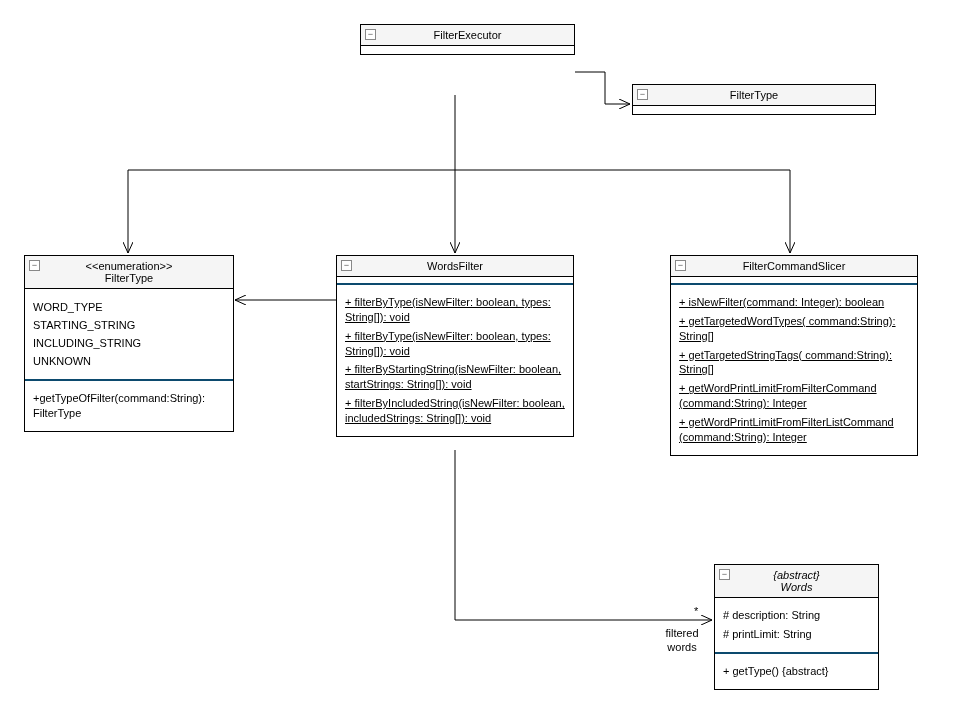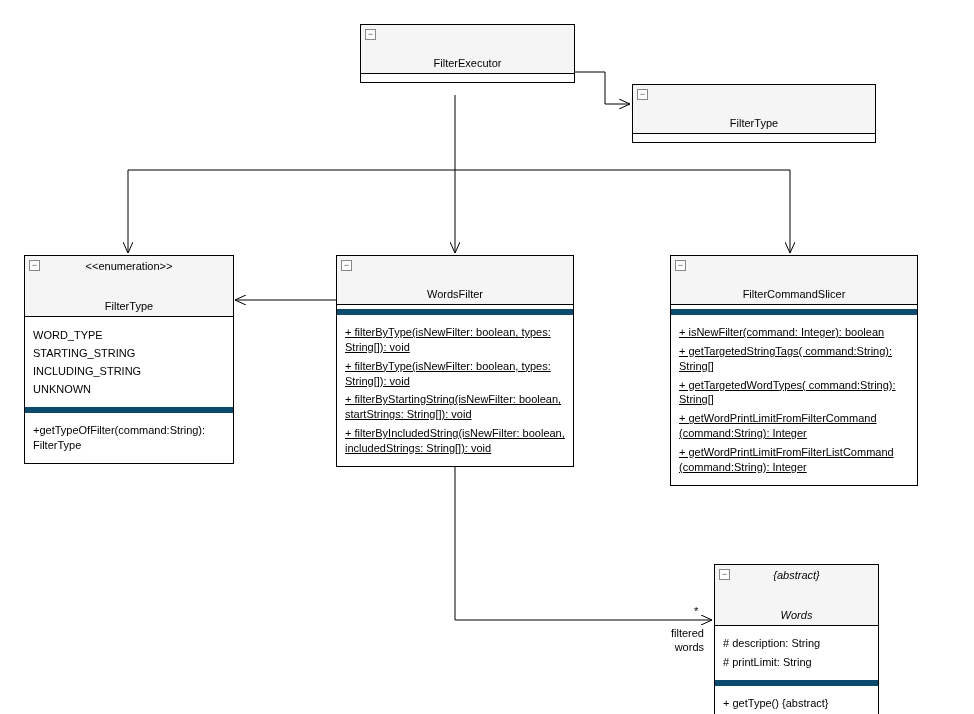--- a/index.html
+++ b/index.html
@@ -19,39 +19,39 @@
     background: #fff;
   }
   .uml-header {
     background: #f5f5f5;
     border-bottom: 1px solid #000;
     padding: 4px 6px;
     position: relative;
     text-align: center;
   }
   .uml-section {
-    border-bottom: 6px solid #0c4a6e;
+    border-bottom: 2px solid #0c4a6e;
     padding: 6px 8px;
   }
   .uml-section:last-child { border-bottom: none; }
   .uml-section.thin { padding: 2px 8px; height: 8px; }
   .collapse-icon {
     position: absolute;
     left: 4px;
     top: 4px;
     width: 11px;
     height: 11px;
     border: 1px solid #888;
     background: #fff;
     font-size: 9px;
     line-height: 9px;
     text-align: center;
     color: #555;
   }
-  .title { display: block; margin-top: 28px; }
+  .title { display: block; }
   .stereotype { display: block; font-style: normal; }
   .abstract { font-style: italic; }
   .member {
     text-decoration: underline;
     display: block;
     margin: 4px 0;
     text-align: left;
     line-height: 1.35;
   }
   .member.plain { text-decoration: none; }
@@ -148,22 +148,22 @@
 </div>
 
 <div class="uml-class" style="left:670px; top:255px; width:248px;">
   <div class="uml-header">
     <span class="collapse-icon">−</span>
     <span class="title">FilterCommandSlicer</span>
   </div>
   <div class="uml-section thin"></div>
   <div class="uml-section">
     <span class="member">+ isNewFilter(command: Integer): boolean</span>
+    <span class="member">+ getTargetedWordTypes( command:String): String[]</span>
     <span class="member">+ getTargetedStringTags( command:String): String[]</span>
-    <span class="member">+ getTargetedWordTypes( command:String): String[]</span>
     <span class="member">+ getWordPrintLimitFromFilterCommand (command:String): Integer</span>
     <span class="member">+ getWordPrintLimitFromFilterListCommand (command:String): Integer</span>
   </div>
 </div>
 
 <div class="uml-class" style="left:714px; top:564px; width:165px;">
   <div class="uml-header">
     <span class="collapse-icon">−</span>
     <span class="stereotype abstract">{abstract}</span>
     <span class="title abstract">Words</span>
@@ -171,16 +171,16 @@
   <div class="uml-section">
     <span class="member plain"># description: String</span>
     <span class="member plain"># printLimit: String</span>
   </div>
   <div class="uml-section">
     <span class="member plain">+ getType() {abstract}</span>
   </div>
 </div>
 
 <div class="assoc-label" style="left:694px; top:604px;">*</div>
-<div class="assoc-label" style="left:660px; top:626px; width:44px;">
+<div class="assoc-label" style="left:660px; top:626px; width:44px;text-align:center;">
   <span>filtered</span><br>
   <span>words</span>
 </div>
 
 </body></html>

